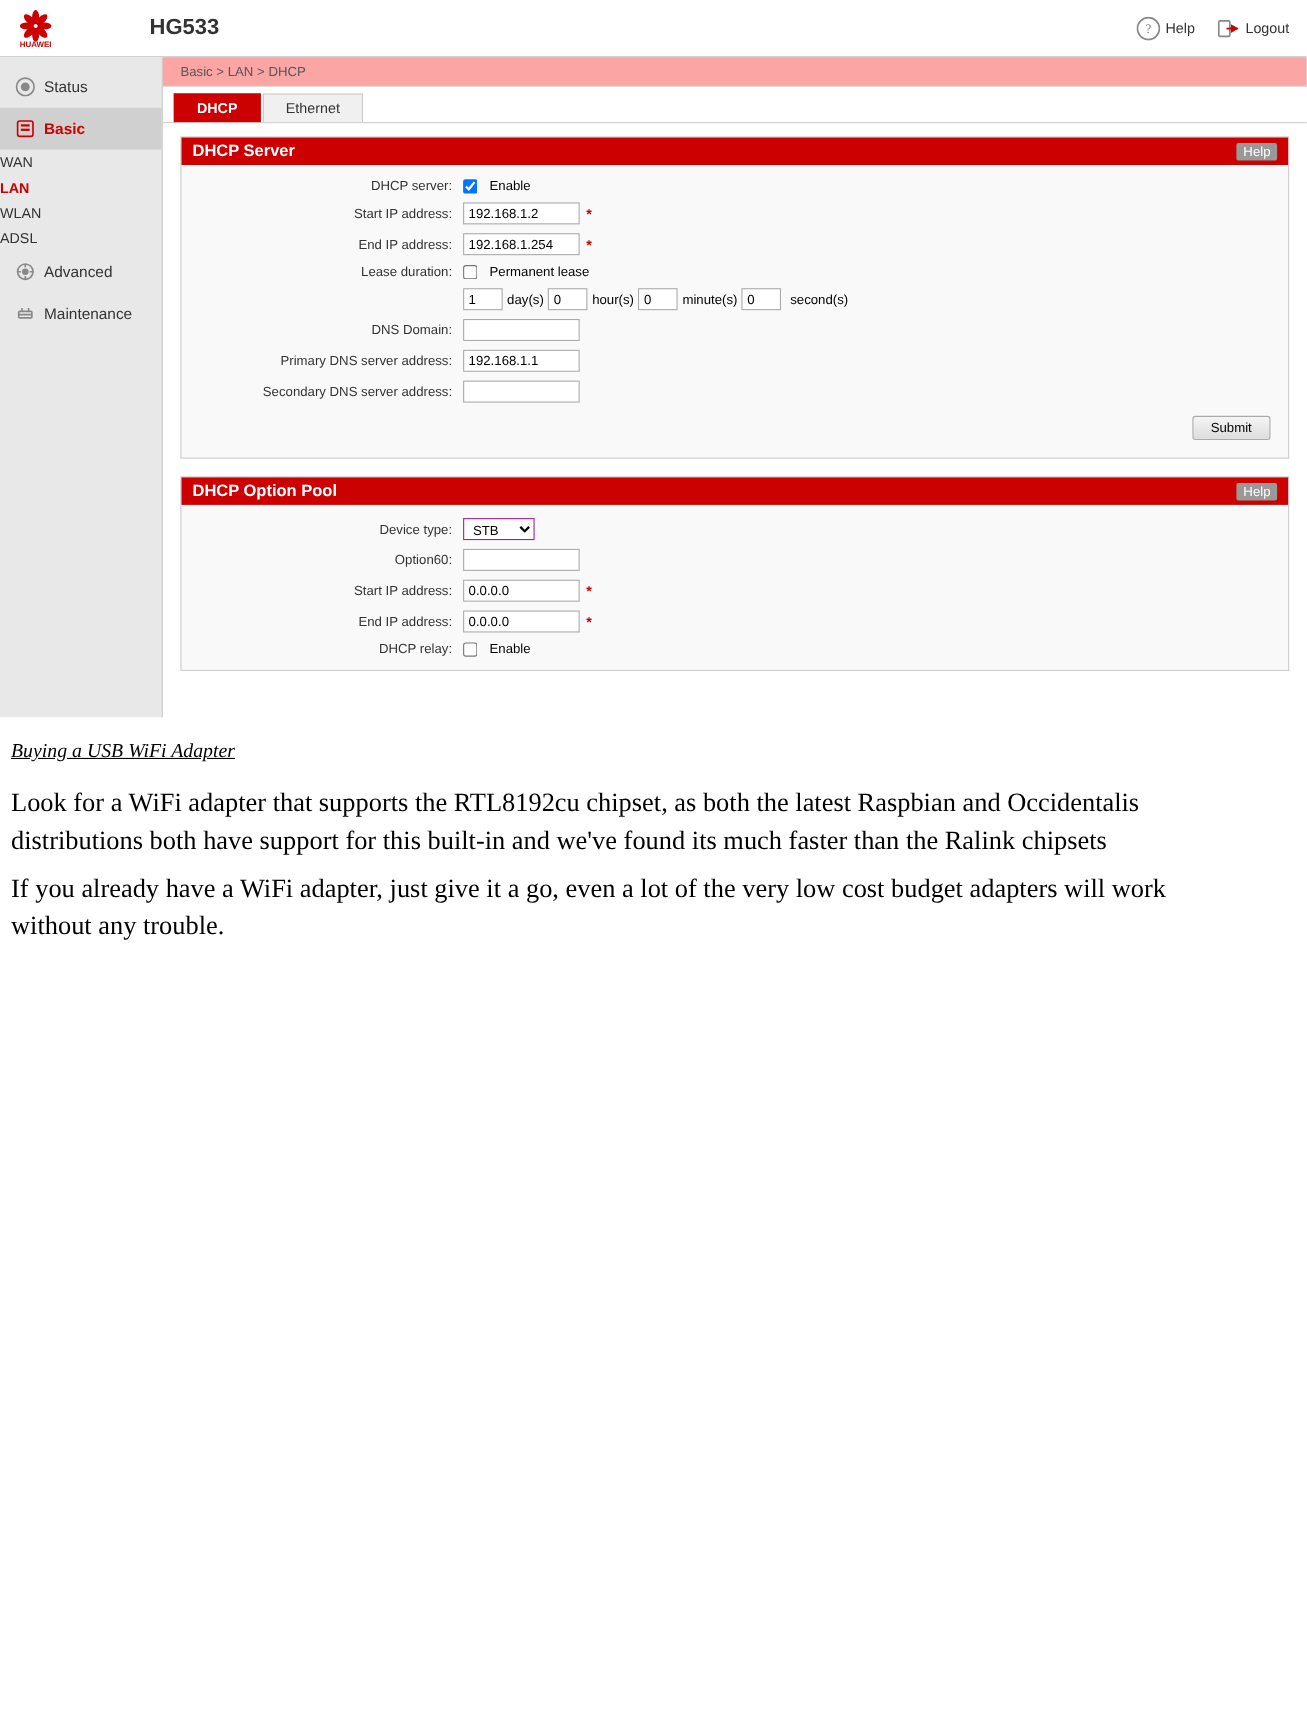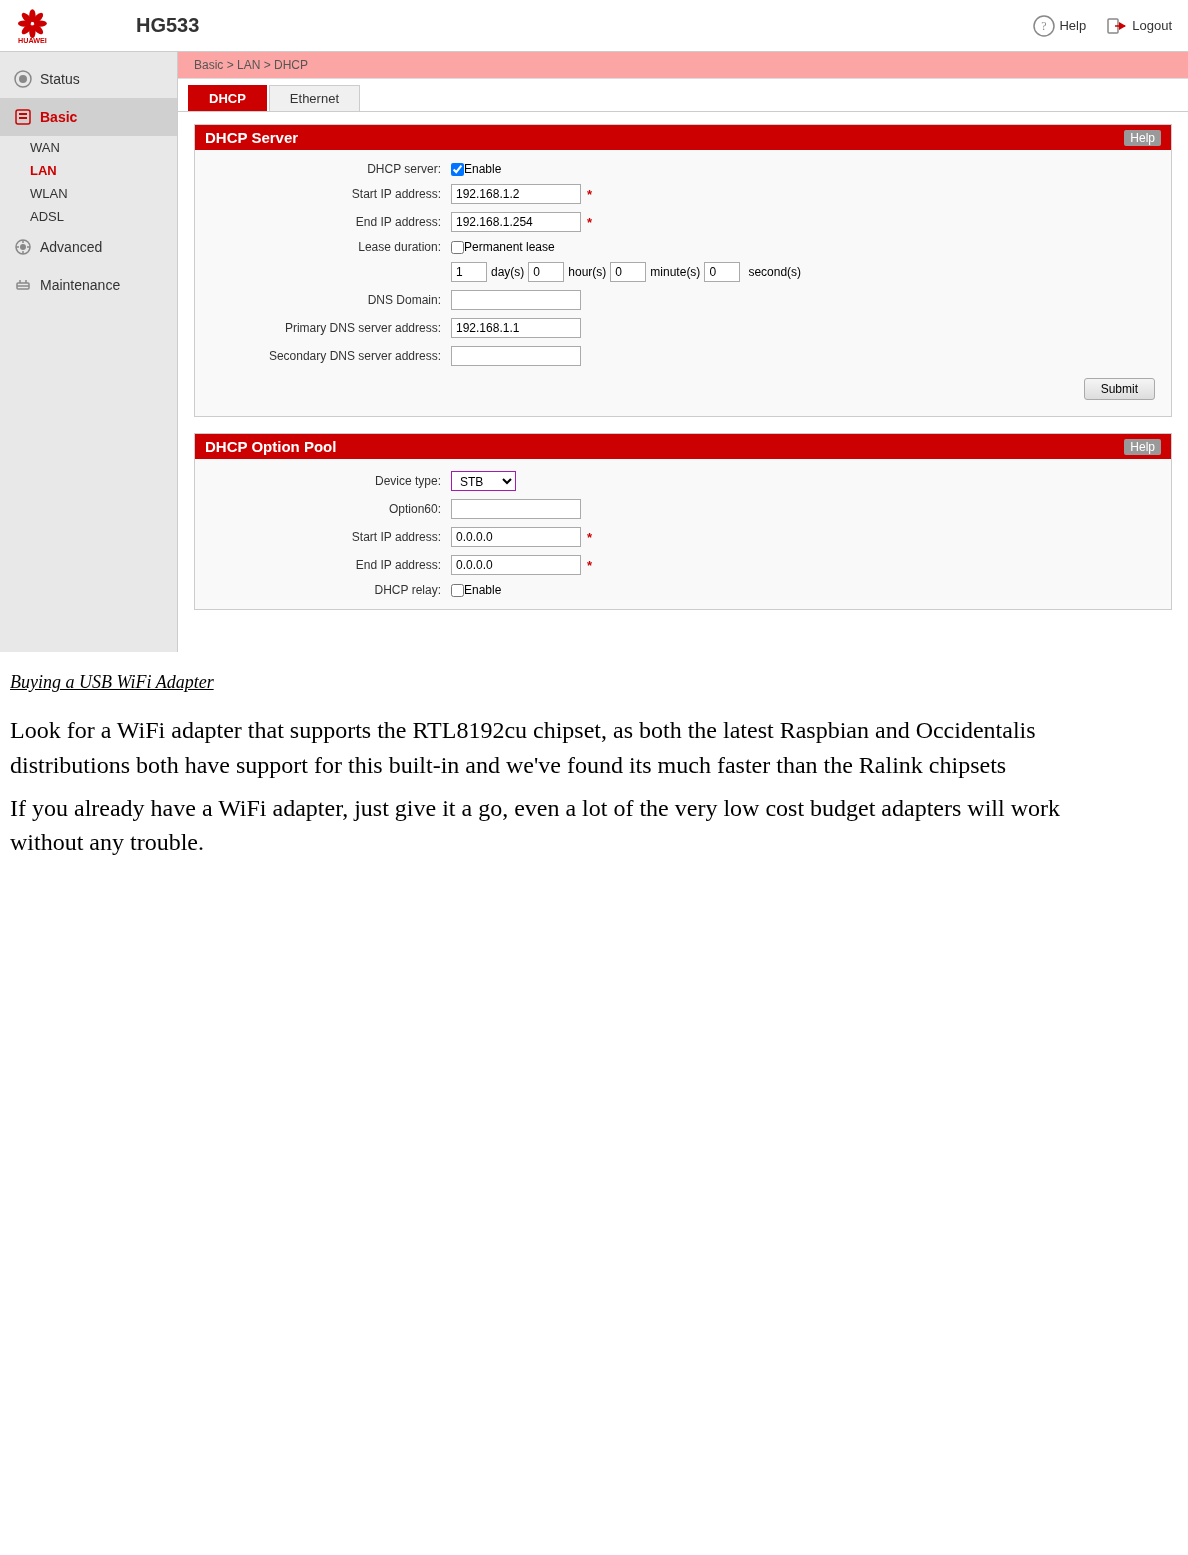--- a/index.html
+++ b/index.html
@@ -46,38 +46,37 @@
     }
 
     
     .main-layout {
       display: flex;
       min-height: 600px;
     }
 
     
     .sidebar {
-      width: 178px;
+      width: 148px;
       background: #e8e8e8;
       border-right: 1px solid #ccc;
       padding-top: 8px;
       flex-shrink: 0;
     }
     .sidebar-item {
       display: flex;
       align-items: center;
       padding: 10px 14px;
       cursor: pointer;
       font-size: 14px;
       color: #333;
       gap: 8px;
     }
     .sidebar-item.active { background: #d0d0d0; font-weight: bold; color: #cc0000; }
     .sidebar-sub {
-      padding-left: 30px;
       font-size: 13px;
       color: #333;
       padding-top: 4px;
       padding-bottom: 4px;
       cursor: pointer;
     }
     .sidebar-sub.active { color: #cc0000; font-weight: bold; }
 
     
     .content-area {
@@ -169,27 +168,27 @@
       gap: 4px;
       flex: 1;
     }
     .form-input {
       border: 1px solid #aaa;
       padding: 2px 4px;
       font-size: 12px;
       background: #fff;
       height: 20px;
     }
-    .form-input-md { width: 130px; }
+    .form-input-md { width: 106px; }
     .asterisk { color: #cc0000; font-weight: bold; margin-left: 2px; }
 
     .checkbox-label {
       display: flex;
       align-items: flex-end;
-      gap: 0;
+      gap: 11px;
       font-size: 12px;
     }
 
     .duration-row {
       display: flex;
       align-items: center;
       gap: 4px;
       font-size: 12px;
       flex-wrap: wrap;
     }

